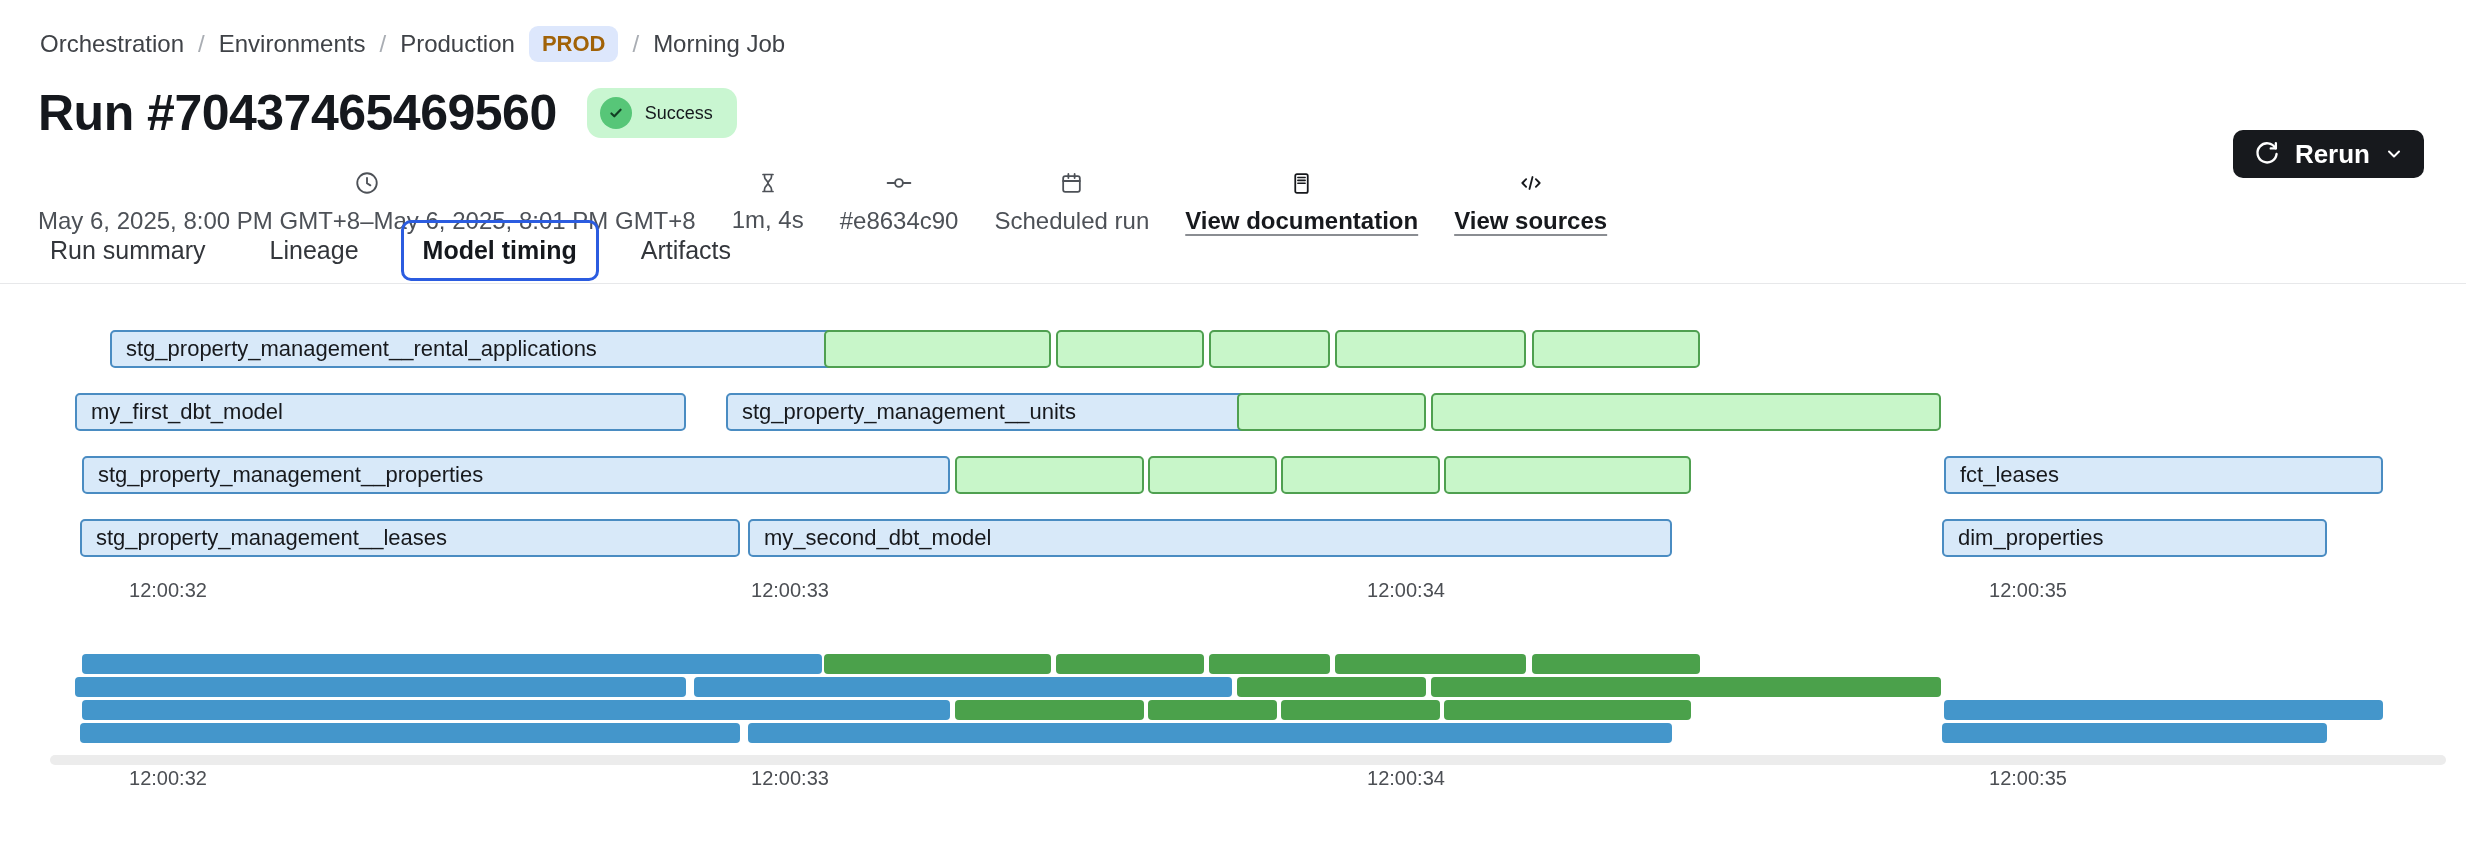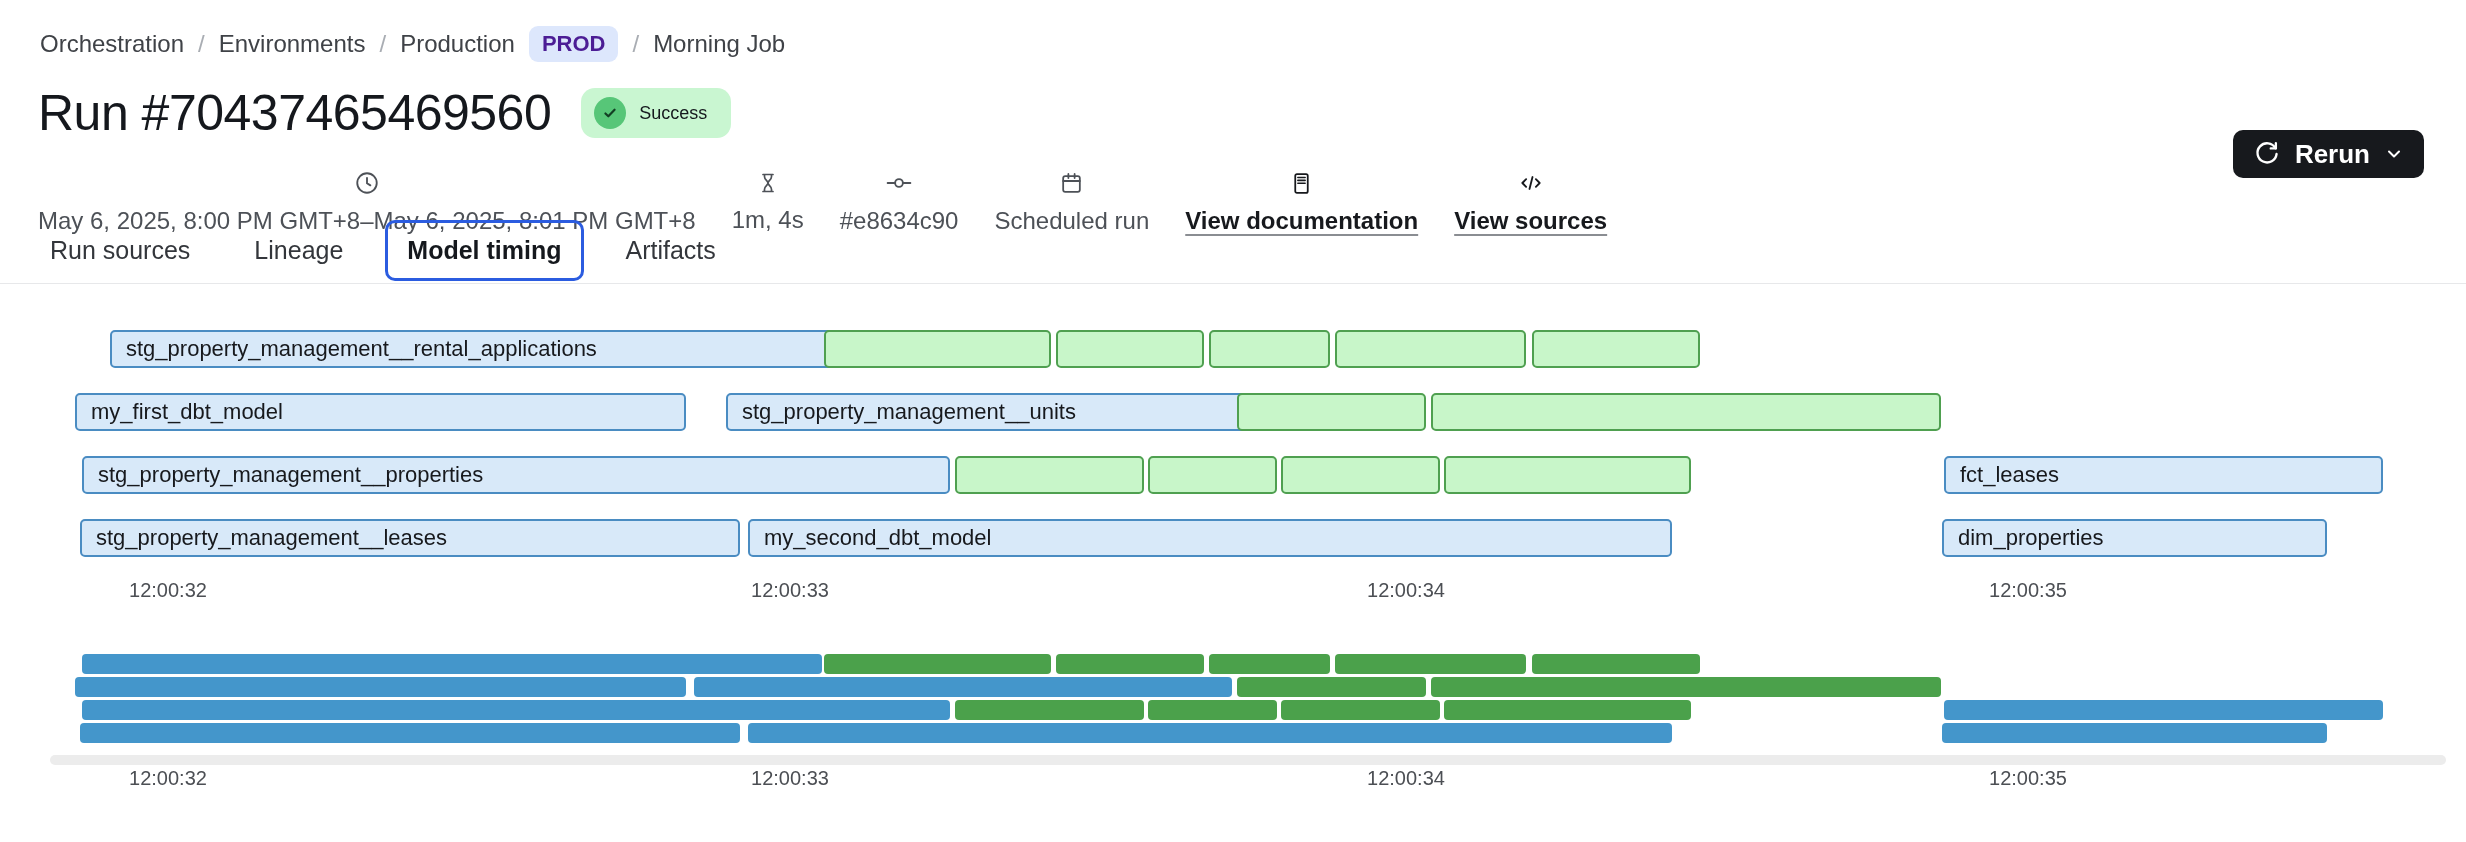--- a/index.html
+++ b/index.html
@@ -8,25 +8,25 @@
     width:2466px; height:842px; overflow:hidden;
     background:#ffffff; color:#17191d;
     font-family:"Liberation Sans", sans-serif;
   }
   .page { position:relative; width:2466px; height:842px; }
 
   
   .breadcrumb { position:absolute; left:40px; top:26px; display:flex; align-items:center; gap:14px; font-size:24px; color:#3f4247; }
   .breadcrumb .sep { color:#a9adb3; }
   .crumb { cursor:pointer; }
-  .prod-badge { background:#dde7fc; color:#4c1d95; font-weight:700; font-size:22px; padding:5px 13px; border-radius:9px; }
+  .prod-badge { background:#dde7fc; color:#a16207; font-weight:700; font-size:22px; padding:5px 13px; border-radius:9px; }
 
   
   .title-row { position:absolute; left:38px; top:84px; display:flex; align-items:center; gap:30px; }
-  .run-title { font-size:50px; font-weight:400; letter-spacing:-0.5px; color:#15181d; }
+  .run-title { font-size:50px; font-weight:700; letter-spacing:-0.5px; color:#15181d; }
   .status-badge { display:flex; align-items:center; gap:13px; background:#c9f6d1; border-radius:14px; padding:9px 24px 9px 13px; font-size:18px; font-weight:500; color:#15181d; }
   .status-circle { width:32px; height:32px; border-radius:50%; background:#57c678; display:flex; align-items:center; justify-content:center; flex:none; }
 
   
   .meta-row { position:absolute; left:38px; top:170px; display:flex; align-items:center; gap:36px; font-size:24px; color:#4d5157; }
   .meta-item { display:flex; align-items:center; gap:11px; white-space:nowrap;flex-direction:column; }
   .meta-item svg { flex:none; }
   .meta-link { color:#17191d; font-weight:700; text-decoration:underline; text-underline-offset:5px; text-decoration-color:#8a8d92; cursor:pointer; }
 
   
@@ -127,21 +127,21 @@
     </span>
     <span class="meta-item">
       <svg width="26" height="26" viewBox="0 0 24 24" fill="none">
         <path d="M7.5 8.5L4 12l3.5 3.5M16.5 8.5L20 12l-3.5 3.5M13.4 6.5l-2.8 11" stroke="#17191d" stroke-width="1.7" stroke-linecap="round" stroke-linejoin="round"></path>
       </svg>
       <span class="meta-link">View sources</span>
     </span>
   </div>
 
   <div class="tabs">
-    <span class="tab">Run sources</span>
+    <span class="tab">Run summary</span>
     <span class="tab">Lineage</span>
     <span class="tab active">Model timing</span>
     <span class="tab">Artifacts</span>
   </div>
   <div class="tabs-divider"></div>
 
   <div class="chart">
     <div id="gantt-main">
         <div class="bar-main blue" style="left: 82px; width: 740px; top: 47px; margin-left: 28px;">stg_property_management__rental_applications</div>
         <div class="bar-main green" style="left: 824px; width: 227px; top: 47px;"></div>

